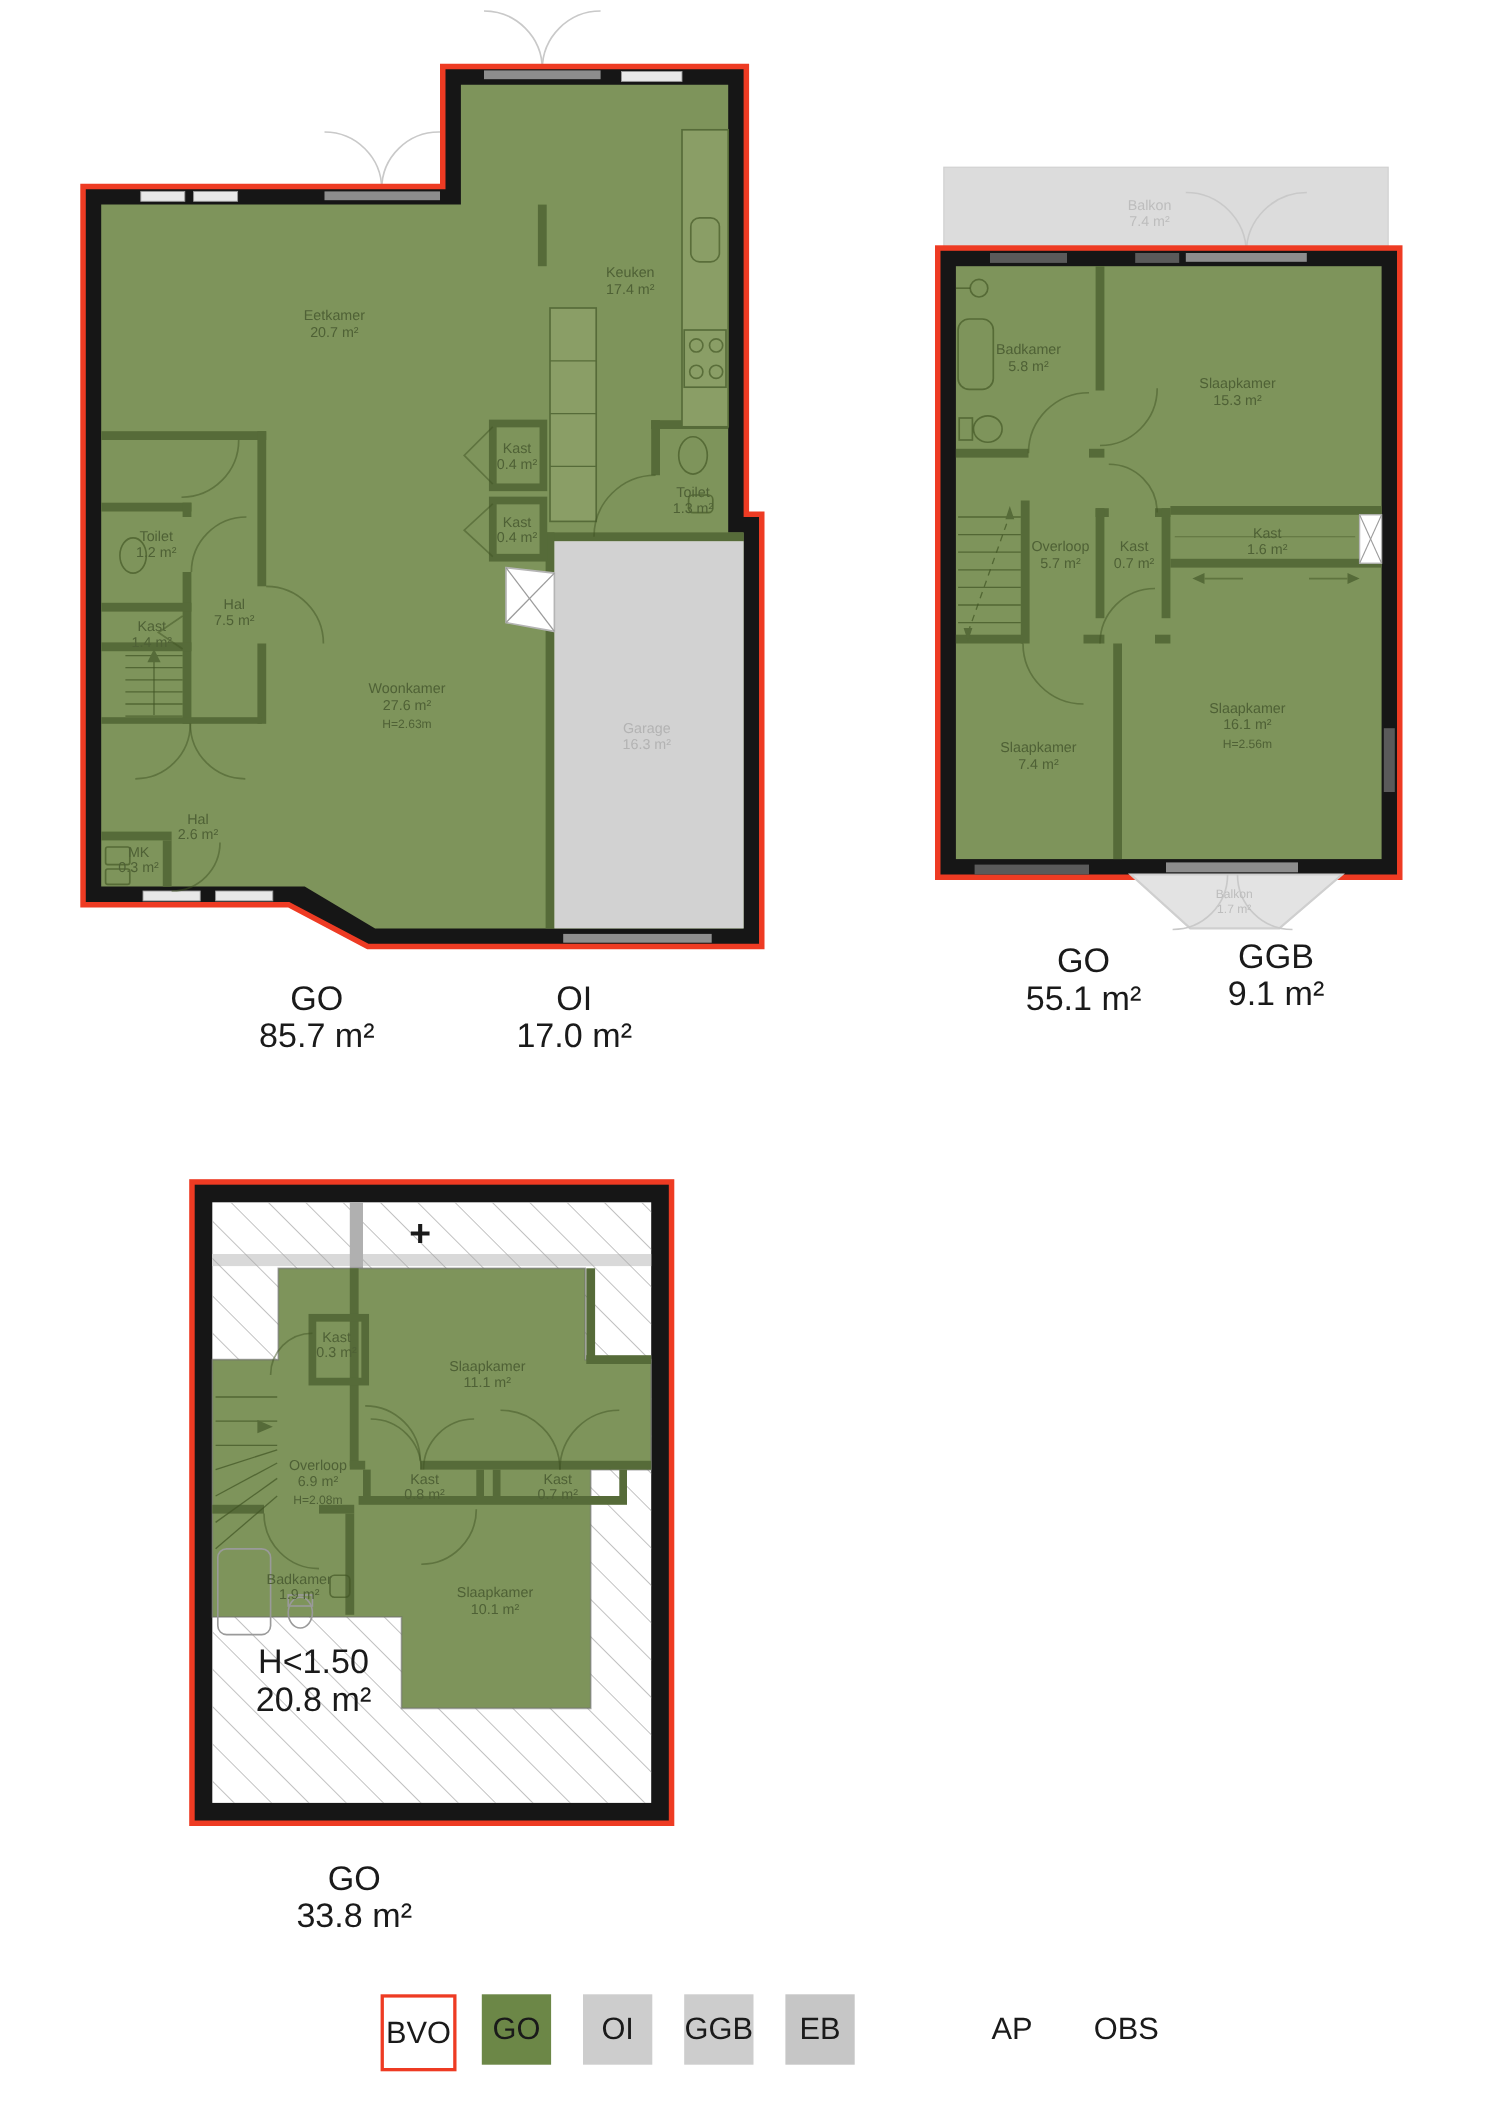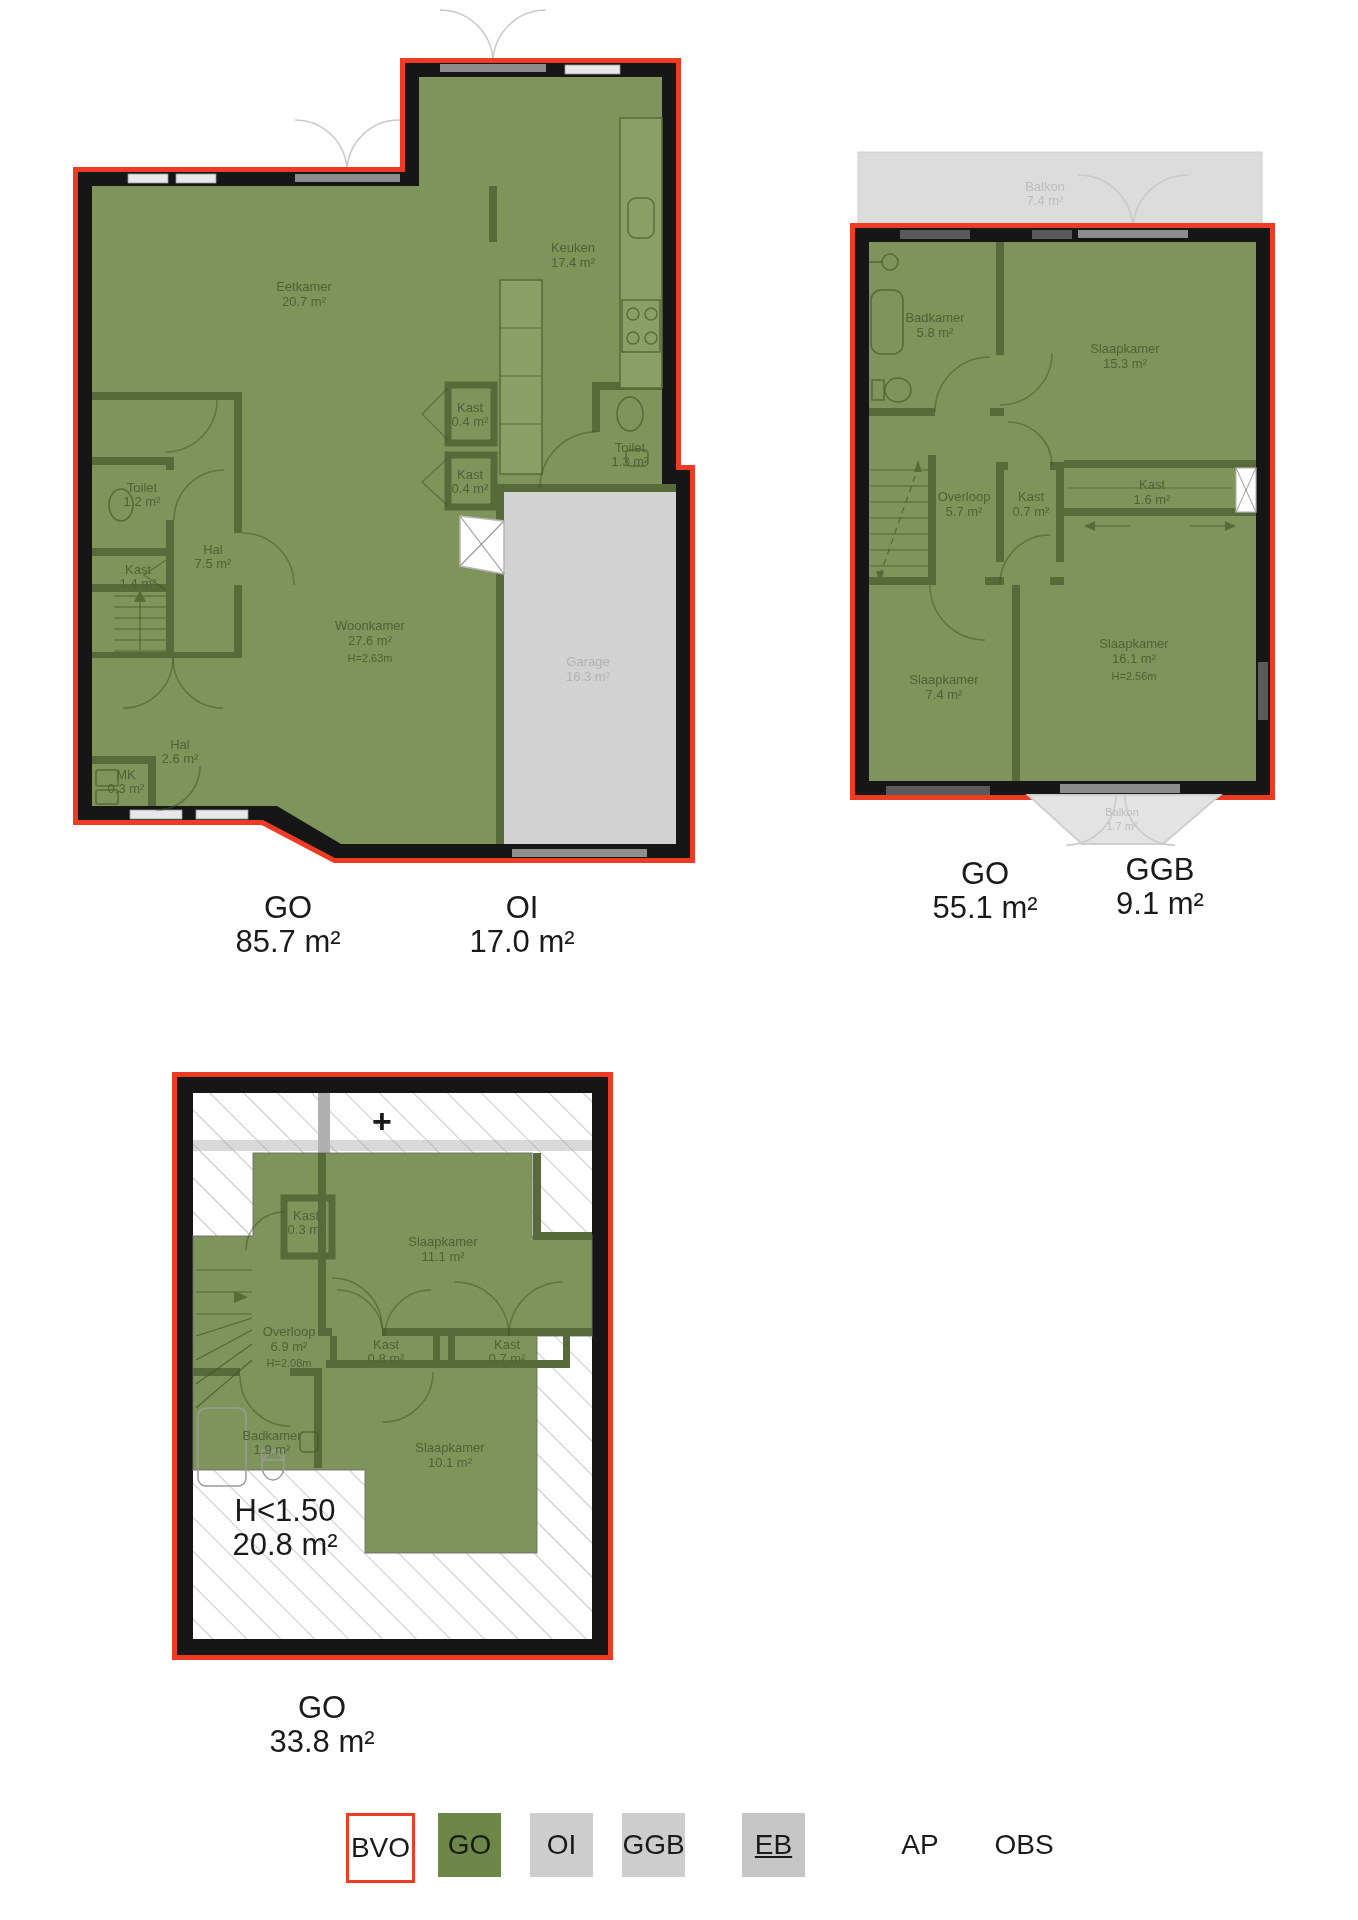--- a/index.html
+++ b/index.html
@@ -376,21 +376,21 @@
       </div>
   <div class="legend-item sw-go" style="left:438px;top:1813px;">
         <span>GO</span>
       </div>
   <div class="legend-item sw-oi" style="left:530px;top:1813px;">
         <span>OI</span>
       </div>
   <div class="legend-item sw-ggb" style="left:622px;top:1813px;">
         <span>GGB</span>
       </div>
-  <div class="legend-item sw-eb" style="left:742px;top:1813px;text-decoration:underline;">
+  <div class="legend-item sw-eb" style="left:714px;top:1813px;">
         <span>EB</span>
       </div>
   <div class="legend-item sw-none" style="left:884px;top:1813px;width:72px;">
         <span>AP</span>
       </div>
   <div class="legend-item sw-none" style="left:979px;top:1813px;width:90px;">
         <span>OBS</span>
       </div>
 </div>
 </div>

